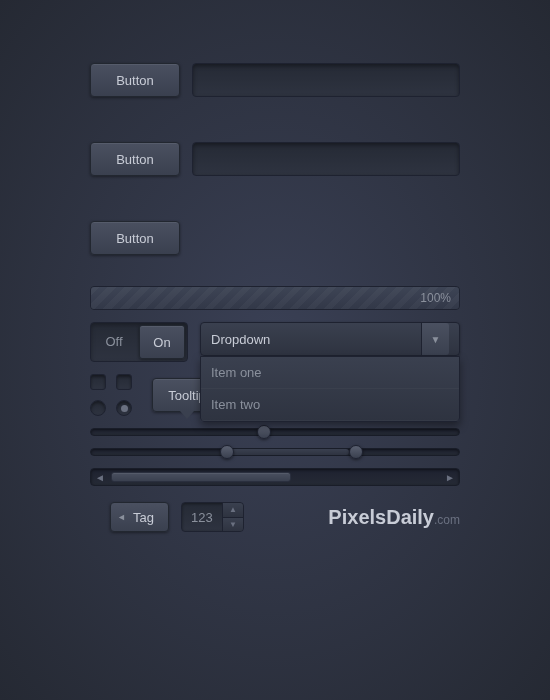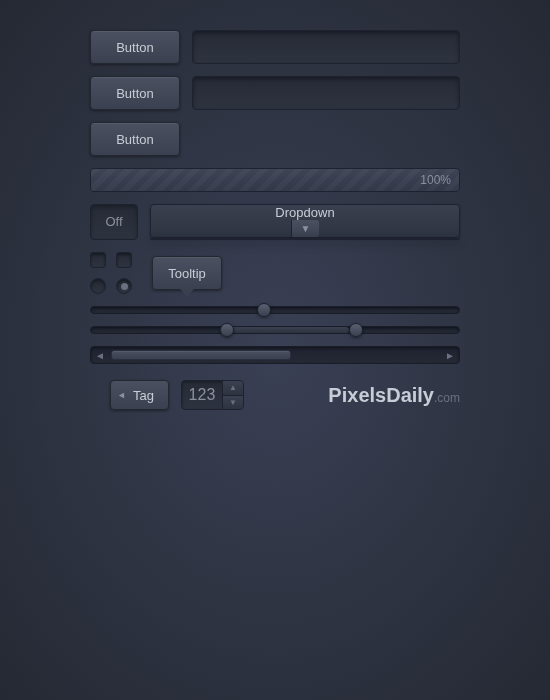--- a/index.html
+++ b/index.html
@@ -20,20 +20,21 @@
       display: flex;
       flex-direction: column;
       gap: 12px;
     }
 
     
     .row {
       display: flex;
       align-items: flex-end;
       gap: 12px;
+      margin-top: 33px;
     }
 
     .btn {
       width: 90px;
       height: 34px;
       background: linear-gradient(180deg, #4a5060 0%, #3a404f 100%);
       border: 1px solid #222730;
       border-radius: 4px;
       color: #c8ccd6;
       font-size: 13px;
@@ -59,20 +60,21 @@
     
     .progress-bar-container {
       width: 100%;
       height: 24px;
       background: linear-gradient(180deg, #252a35 0%, #2e3340 60%);
       border: 1px solid #1e2230;
       border-radius: 4px;
       box-shadow: inset 0 2px 4px rgba(0,0,0,0.4);
       position: relative;
       overflow: hidden;
+      margin-top: 19px;
     }
 
     .progress-bar-fill {
       height: 100%;
       background: linear-gradient(180deg, #3d4455 0%, #323848 100%);
       width: 100%;
       position: relative;
     }
 
     .progress-bar-fill::after {
@@ -149,21 +151,20 @@
       border: 1px solid #1e2230;
       border-radius: 4px;
       color: #c8ccd6;
       font-size: 13px;
       padding: 0 10px;
       cursor: pointer;
       display: flex;
       align-items: center;
       justify-content: space-between;
       box-shadow: 0 1px 3px rgba(0,0,0,0.3);
-      flex-direction: column;
     }
 
     .dropdown-arrow {
       width: 28px;
       height: 100%;
       background: linear-gradient(180deg, #4a5060 0%, #3a404f 100%);
       border-left: 1px solid #1e2230;
       display: flex;
       align-items: center;
       justify-content: center;
@@ -409,21 +410,21 @@
       overflow: hidden;
       box-shadow: inset 0 1px 3px rgba(0,0,0,0.4);
     }
 
     .number-value {
       width: 40px;
       display: flex;
       align-items: center;
       justify-content: center;
       color: #8a909c;
-      font-size: 16px;
+      font-size: 13px;
     }
 
     .number-arrows {
       display: flex;
       flex-direction: column;
       border-left: 1px solid #1e2230;
     }
 
     .number-arrow {
       flex: 1;
@@ -476,28 +477,31 @@
 
   <div class="progress-bar-container">
     <div class="progress-bar-fill"></div>
     <span class="progress-text">100%</span>
   </div>
 
   <div class="toggle-dropdown-row">
 
     <div class="toggle-group">
       <div class="toggle-btn">Off</div>
+      <div class="toggle-btn active">On</div>
     </div>
 
     <div class="dropdown-container">
       <div class="dropdown-select">
         <span>Dropdown</span>
         <div class="dropdown-arrow">▼</div>
       </div>
       <div class="dropdown-menu">
+        <div class="dropdown-item">Item one</div>
+        <div class="dropdown-item">Item two</div>
       </div>
     </div>
   </div>
 
   <div class="controls-row">
     <div class="checkboxes-col">
       <div class="checkbox-row-inner">
         <div class="custom-checkbox"></div>
         <div class="custom-checkbox"></div>
       </div>

